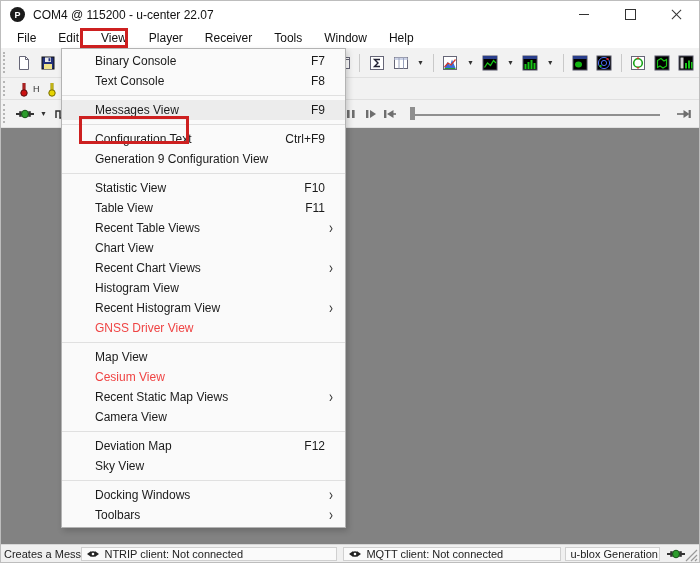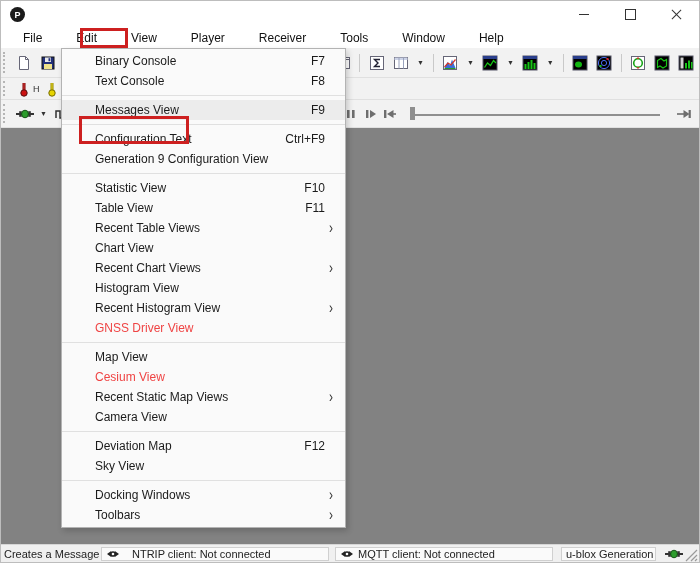--- a/index.html
+++ b/index.html
@@ -17,21 +17,21 @@
   .wbtn{width:46px;height:100%;display:flex;align-items:center;justify-content:center;}
   .glyph-min{width:10px;height:1px;background:#333;display:block;}
   .glyph-max{width:9px;height:9px;border:1px solid #333;display:block;}
   .glyph-close{position:relative;width:11px;height:11px;display:block;}
   .glyph-close::before,.glyph-close::after{content:"";position:absolute;left:-1px;top:5px;width:13px;height:1px;background:#333;}
   .glyph-close::before{transform:rotate(45deg);} .glyph-close::after{transform:rotate(-45deg);}
 
   
   .menubar{position:absolute;left:0;top:27px;right:0;height:20px;background:#fff;
            display:flex;align-items:center;padding-left:5px;font-size:12px;color:#111;}
-  .mbitem{padding:2px 7px;margin:0 10px;position:relative;}
+  .mbitem{padding:2px 7px;margin:0 4px;position:relative;}
 
   
   .tb{position:absolute;left:0;right:0;background:#f2f2f2;border-bottom:1px solid #e0e0e0;
       display:flex;align-items:center;box-sizing:border-box;overflow:hidden;}
   .tb1{top:47px;height:30px;}
   .tb2{top:77px;height:22px;}
   .tb3{top:99px;height:28px;}
   .grip{width:4px;height:70%;border-left:2px dotted #b5b5b5;margin:0 3px 0 2px;}
   .tbgroup{display:flex;align-items:center;gap:1px;}
   .tbgroup.abs-right{position:absolute;left:330px;top:0;bottom:0;}
@@ -52,21 +52,21 @@
 
   
   .client{position:absolute;left:0;top:127px;right:0;bottom:18px;background:#828282;}
 
   
   .statusbar{position:absolute;left:0;bottom:0;right:0;height:18px;background:#f0f0f0;
              border-top:1px solid #d6d6d6;display:flex;align-items:center;font-size:11px;color:#222;box-sizing:border-box;}
   .hint{width:97px;padding-left:3px;white-space:nowrap;overflow:hidden;}
   .spanel{height:14px;background:#fafafa;border:1px solid #d0d0d0;display:flex;align-items:center;
           padding:0 4px;margin-right:6px;box-sizing:border-box;white-space:nowrap;overflow:hidden;}
-  .sp1{width:228px;gap:8px;} .sp2{width:218px;margin-right:4px;} .sp3{width:95px;margin-left:auto;}
+  .sp1{width:256px;} .sp2{width:218px;margin-right:4px;} .sp3{width:95px;margin-left:auto;}
   .spanel .ticon{width:14px;height:14px;margin-right:4px;flex:none;}
   .sconn{width:22px;display:flex;justify-content:center;}
   .sgrip{width:14px;height:14px;margin:2px 1px 0 0;}
 
   
   .viewmenu{position:absolute;left:60px;top:47px;width:285px;background:#fafafa;
             border:1px solid #b3b3b3;box-shadow:2px 3px 6px rgba(0,0,0,.18);
             padding:2px 0;box-sizing:border-box;z-index:50;font-size:12px;color:#1b1b1b;}
   .mi{height:20px;display:flex;align-items:center;padding:0 12px 0 33px;}
   .mi.hl{background:#ececec;}
@@ -79,20 +79,21 @@
   
   .redbox{position:absolute;border:3px solid #cd2020;z-index:70;pointer-events:none;box-sizing:border-box;}
 </style>
 </head>
 <body>
 
 <div class="window">
 
   <div class="titlebar">
     <span class="applogo">P</span>
+    <span class="wtitle">COM4 @ 115200 - u-center 22.07</span>
     <div class="wctrl">
       <span class="wbtn">
           <span class="glyph-min"></span>
         </span>
       <span class="wbtn">
           <span class="glyph-max"></span>
         </span>
       <span class="wbtn">
           <span class="glyph-close"></span>
         </span>

